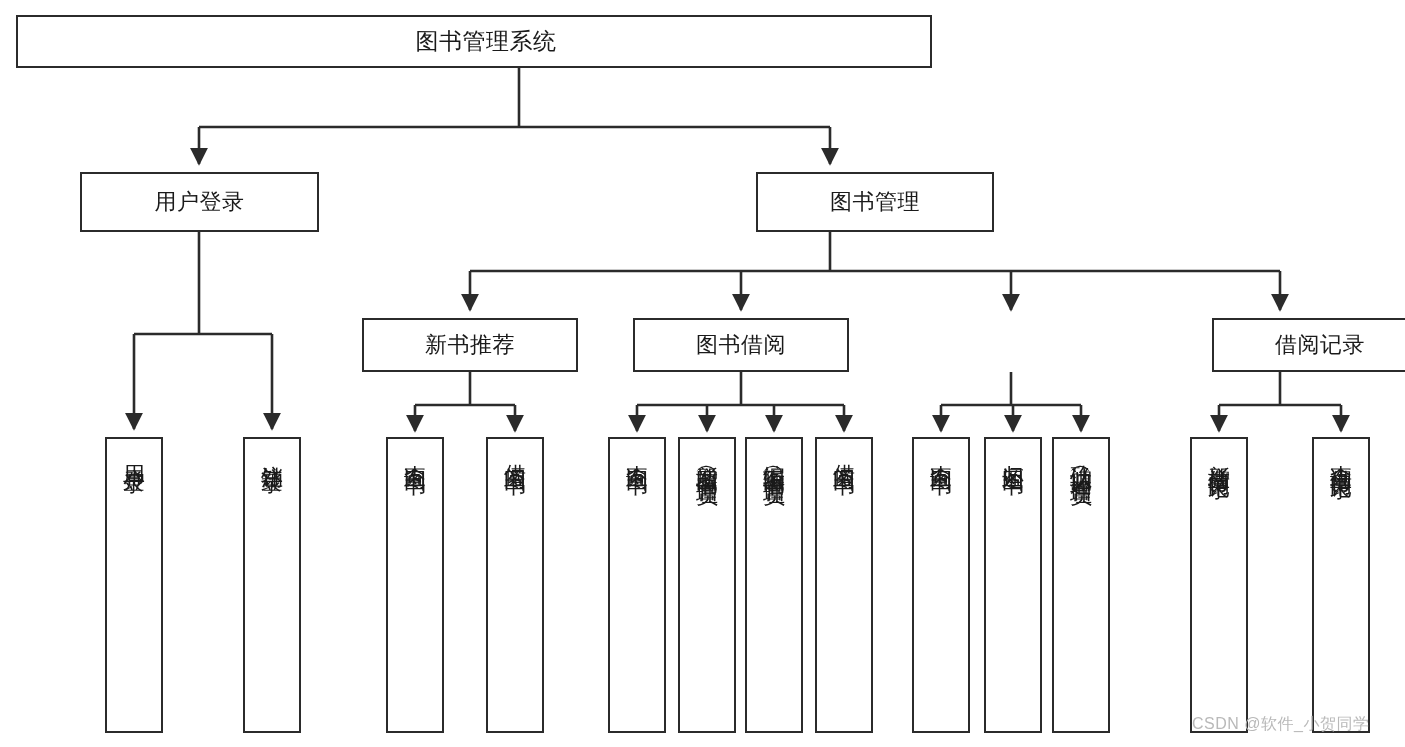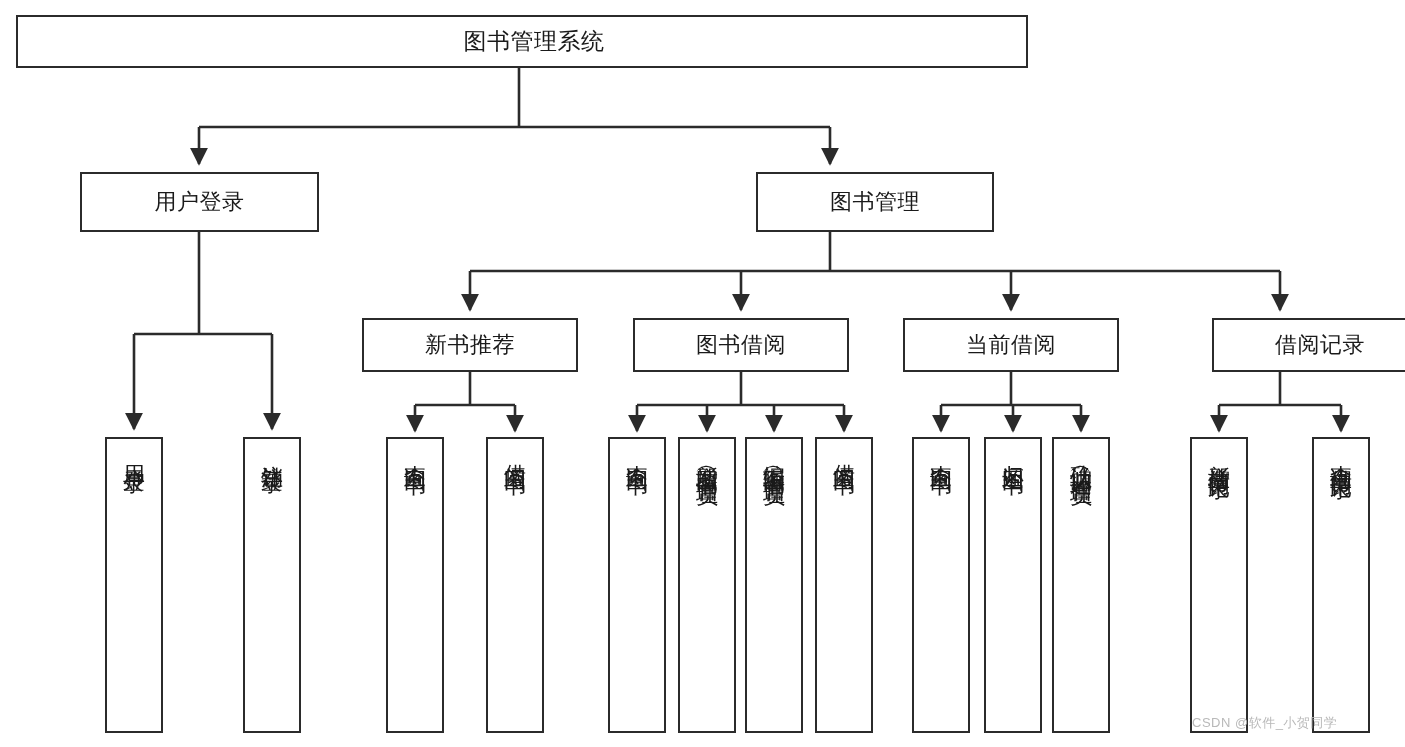--- a/index.html
+++ b/index.html
@@ -56,21 +56,21 @@
     text-align: left;
   }
   .node.root .node-label {
     font-size: 23px;
   }
   .node.level2 .node-label {
     font-size: 22px;
   }
   .watermark {
     position: absolute;
-    font-size: 13px;
+    font-size: 16px;
     color: #b9b9b9;
     white-space: nowrap;
     letter-spacing: 0.5px;
   }
 </style>
 </head>
 <body>
 
 <div id="canvas">
 
@@ -117,39 +117,36 @@
       <path d="M 1013 405 L 1013 431" marker-end="url(#arrow)"></path>
       <path d="M 1081 405 L 1081 431" marker-end="url(#arrow)"></path>
 
       <path d="M 1280 372 L 1280 405"></path>
       <path d="M 1219 405 L 1341 405"></path>
       <path d="M 1219 405 L 1219 431" marker-end="url(#arrow)"></path>
       <path d="M 1341 405 L 1341 431" marker-end="url(#arrow)"></path>
     </g>
   </svg>
 
-  <div class="node root" style="left:16px; top:15px; width:1012px; height:53px;padding-left:24px;">
+  <div class="node root" style="left:16px; top:15px; width:916px; height:53px;padding-left:24px;">
     <span class="node-label">图书管理系统</span>
   </div>
 
   <div class="node level2" style="left:80px; top:172px; width:239px; height:60px;">
     <span class="node-label">用户登录</span>
   </div>
   <div class="node level2" style="left:710px; top:172px; width:238px; height:60px;margin-left:46px;">
     <span class="node-label">图书管理</span>
   </div>
 
   <div class="node level2" style="left:362px; top:318px; width:216px; height:54px;">
     <span class="node-label">新书推荐</span>
   </div>
   <div class="node level2" style="left:633px; top:318px; width:216px; height:54px;">
     <span class="node-label">图书借阅</span>
-  </div>
-  <div class="node level2" style="left:903px; top:318px; width:216px; height:54px;">
-    <span class="node-label">当前借阅</span>
   </div>
   <div class="node level2" style="left:1172px; top:318px; width:216px; height:54px;margin-left:40px;">
     <span class="node-label">借阅记录</span>
   </div>
 
   <div class="node vertical" style="left:105px; top:437px; width:58px; height:296px;">
     <span class="node-label">用户登录</span>
   </div>
   <div class="node vertical" style="left:243px; top:437px; width:58px; height:296px;">
     <span class="node-label">注销登录</span>

